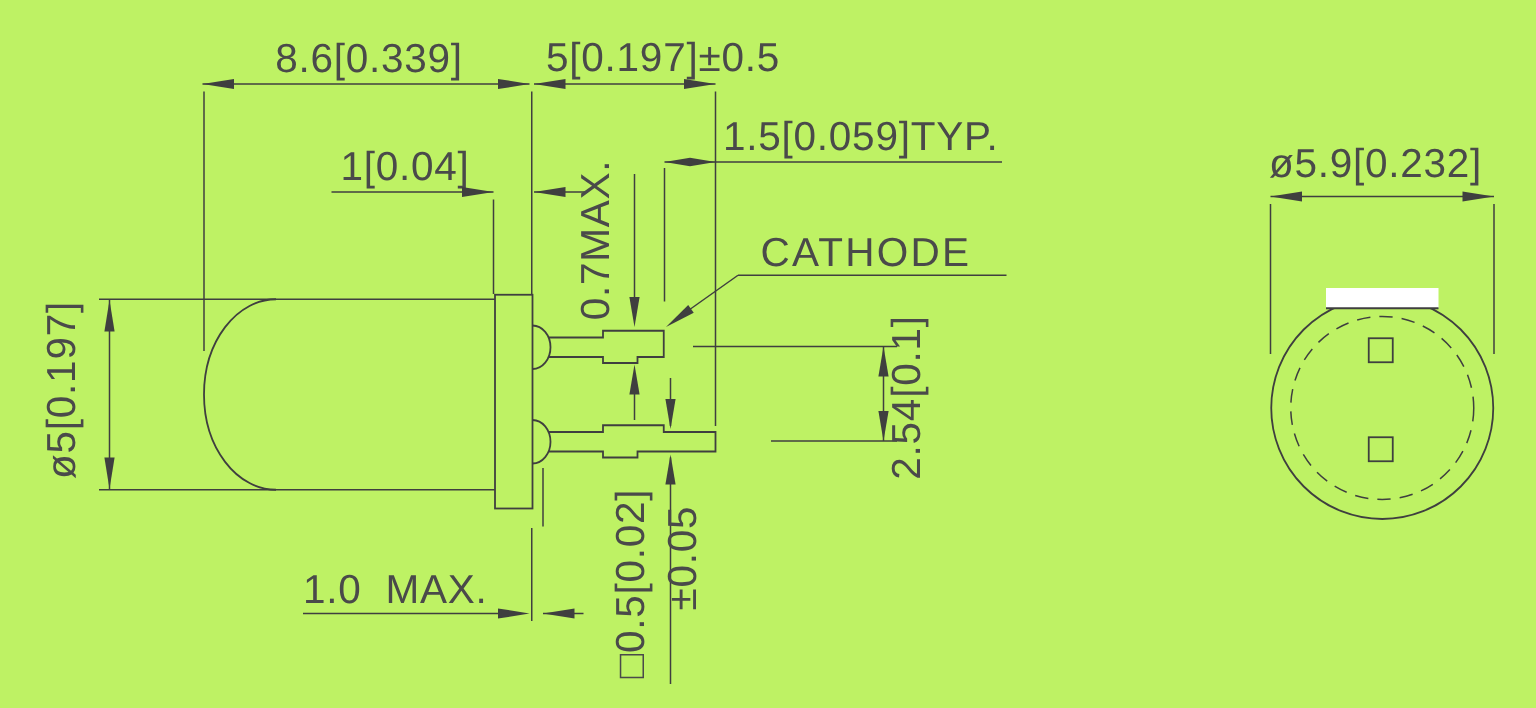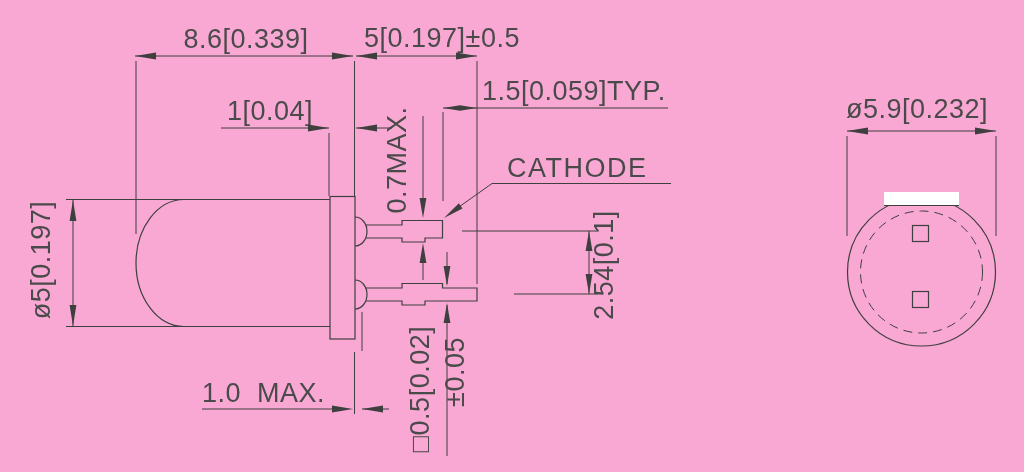--- a/index.html
+++ b/index.html
@@ -1,16 +1,16 @@
 <!DOCTYPE html>
 <html><head>
 <meta charset="utf-8">
 <style>
   html,body{margin:0;padding:0;background:#ffffff;}
-  #stage{position:relative;width:1024px;height:472px;background:#f9a8d4;overflow:hidden;}
+  #stage{position:relative;width:1024px;height:472px;background:#bef264;overflow:hidden;}
   svg{display:block;}
   .ln{stroke:#3f3f3f;stroke-width:1.2;fill:none;}
   .thin{stroke:#3f3f3f;stroke-width:1;fill:none;}
   .dash{stroke:#3f3f3f;stroke-width:1;fill:none;stroke-dasharray:9 6;}
   .ar{fill:#3f3f3f;stroke:none;}
   .tx{fill:#4a4a4a;font-family:"Liberation Sans",sans-serif;font-size:27px;letter-spacing:0.5px;white-space:pre;}
   .tx-sp{letter-spacing:1.5px;}
 </style>
 </head>
 <body>

